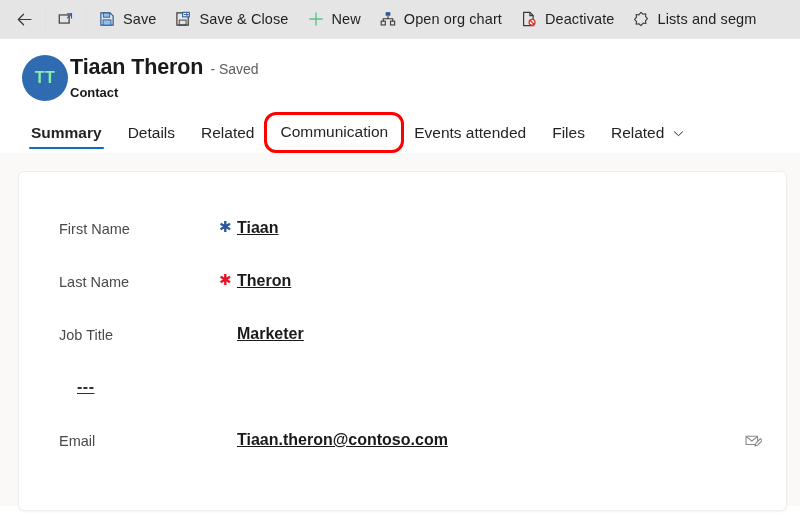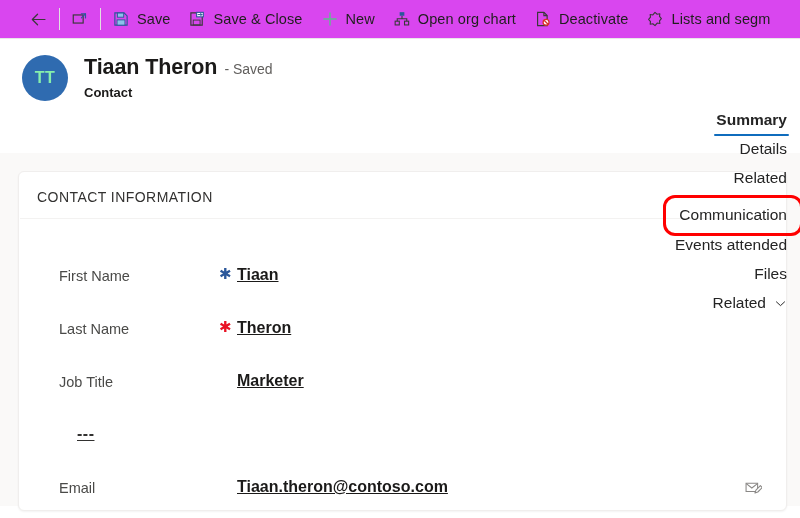--- a/index.html
+++ b/index.html
@@ -14,23 +14,23 @@
     font-family: "Liberation Sans", sans-serif;
     color: #201f1e;
     -webkit-font-smoothing: antialiased;
   }
 
   
   .commandbar {
     height: 38px;
     display: flex;
     align-items: center;
-    background: #d946ef;
+    background: #e5e5e5;
     border-bottom: 1px solid #e8e8e8;
-    padding-left: 20px;
+    padding-left: 6px;
     white-space: nowrap;
     overflow: hidden;
   }
   .cmd-btn {
     display: flex;
     align-items: center;
     height: 38px;
     padding: 0 9px;
     font-size: 14.5px;
     color: #201f1e;
@@ -71,21 +71,21 @@
     display: flex;
     align-items: center;
     justify-content: center;
     font-size: 16px;
     font-weight: 600;
     letter-spacing: .5px;
     flex: 0 0 auto;
     margin-top: 2px;
   }
   .rec-text {
-    margin-left: 16px;
+    margin-left: 2px;
     padding-top: 2px;
   }
   .rec-title-row {
     display: flex;
     align-items: baseline;
   }
   .rec-title {
     font-size: 21.5px;
     font-weight: 700;
     color: #1b1a19;
@@ -105,21 +105,20 @@
 
   
   .tabs {
     display: flex;
     align-items: flex-end;
     height: 42px;
     padding-left: 18px;
     background: #ffffff;
     position: relative;
     white-space: nowrap;
-    flex-direction: column;
   }
   .tab {
     position: relative;
     font-size: 15.5px;
     color: #242424;
     padding: 0 13px 11px 13px;
     cursor: pointer;
     display: flex;
     align-items: center;
   }
@@ -351,21 +350,20 @@
     <span class="chev">
       <svg width="13" height="13" viewBox="0 0 16 16">
           <path d="M3 6l5 4.6L13 6" fill="none" stroke="#242424" stroke-width="1.2" stroke-linecap="round" stroke-linejoin="round"></path>
         </svg>
     </span>
   </div>
 </div>
 
 <div class="page-body">
   <div class="card">
-    <div class="card-title">CONTACT INFORMATION</div>
 
     <div class="field-list">
 
       <div class="field-row">
         <div class="field-label">First Name</div>
         <div class="req blue">✱</div>
         <div class="field-value">Tiaan</div>
       </div>
 
       <div class="field-row">

